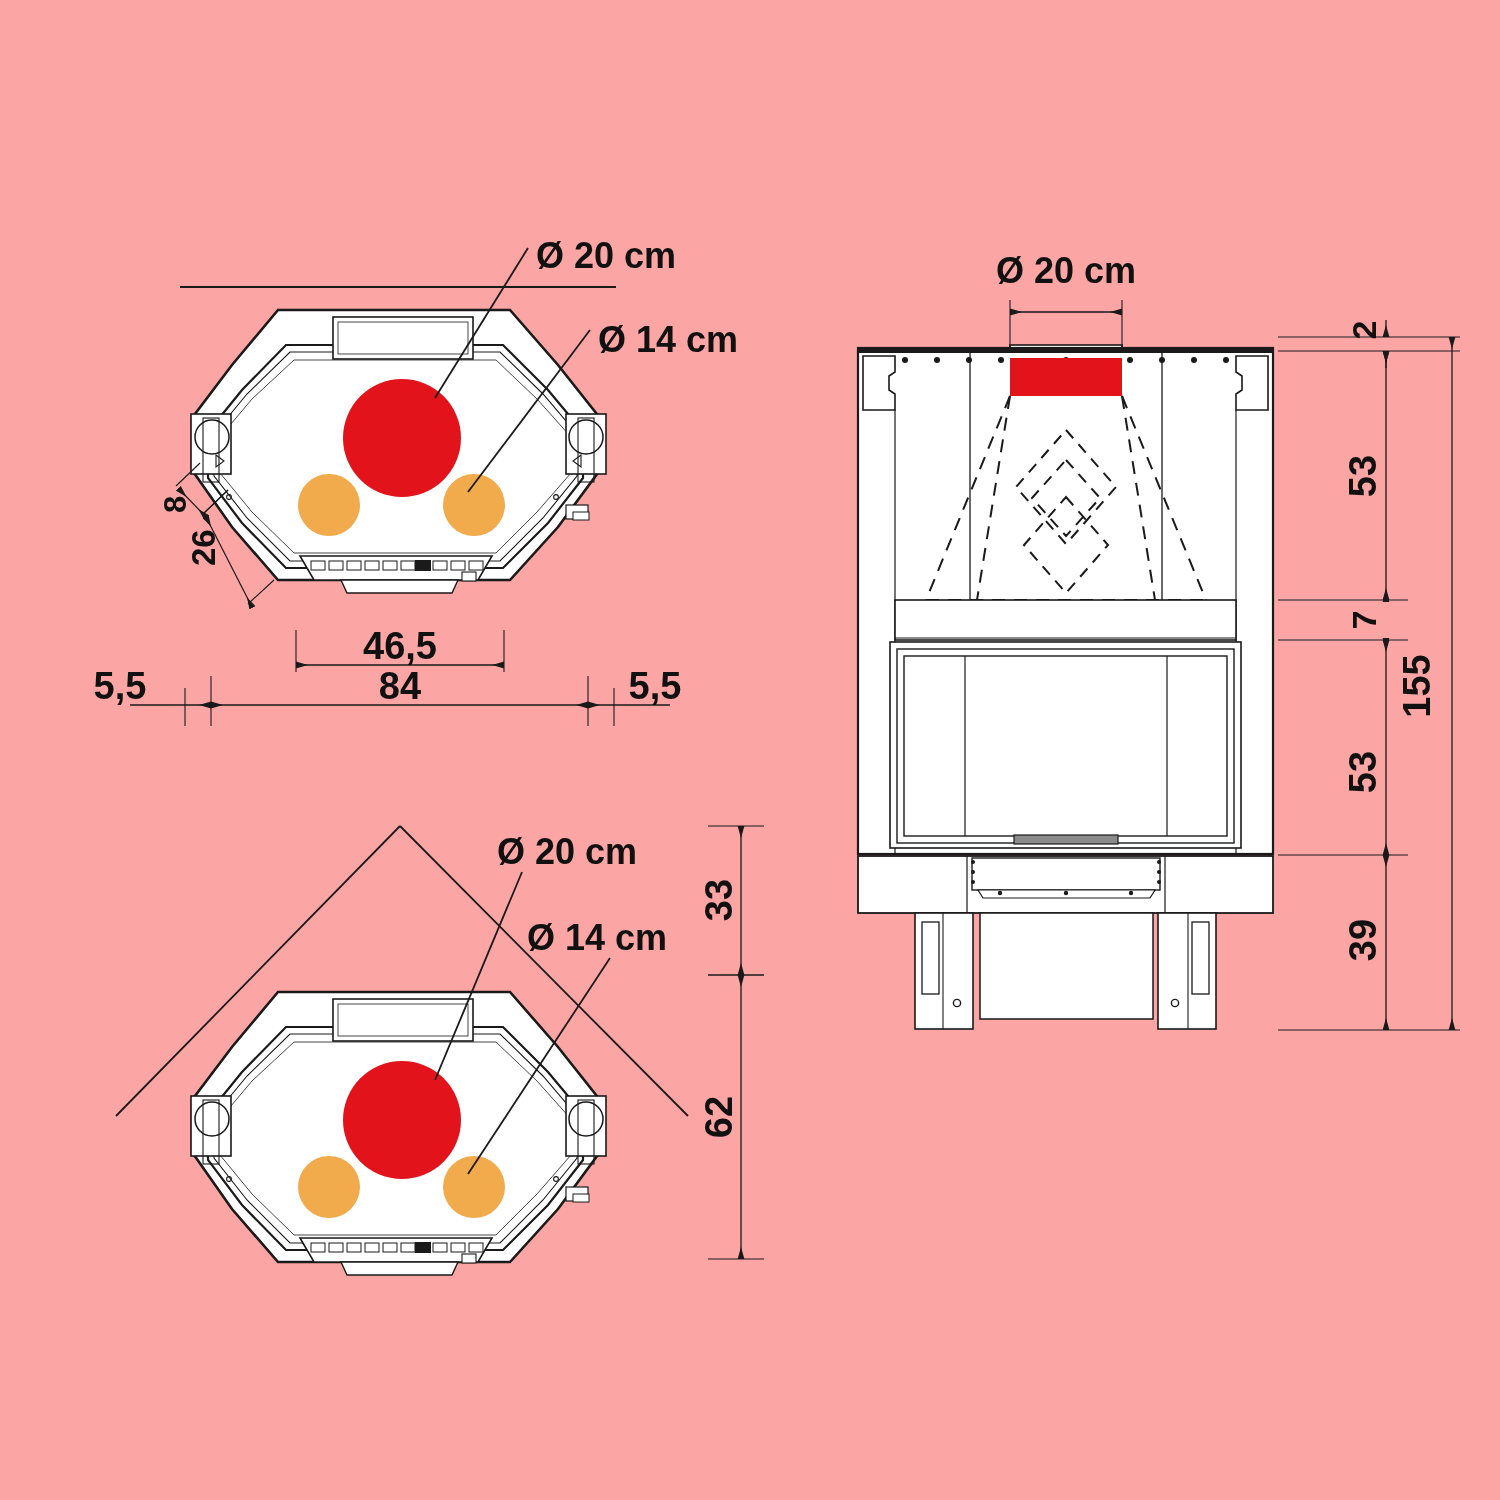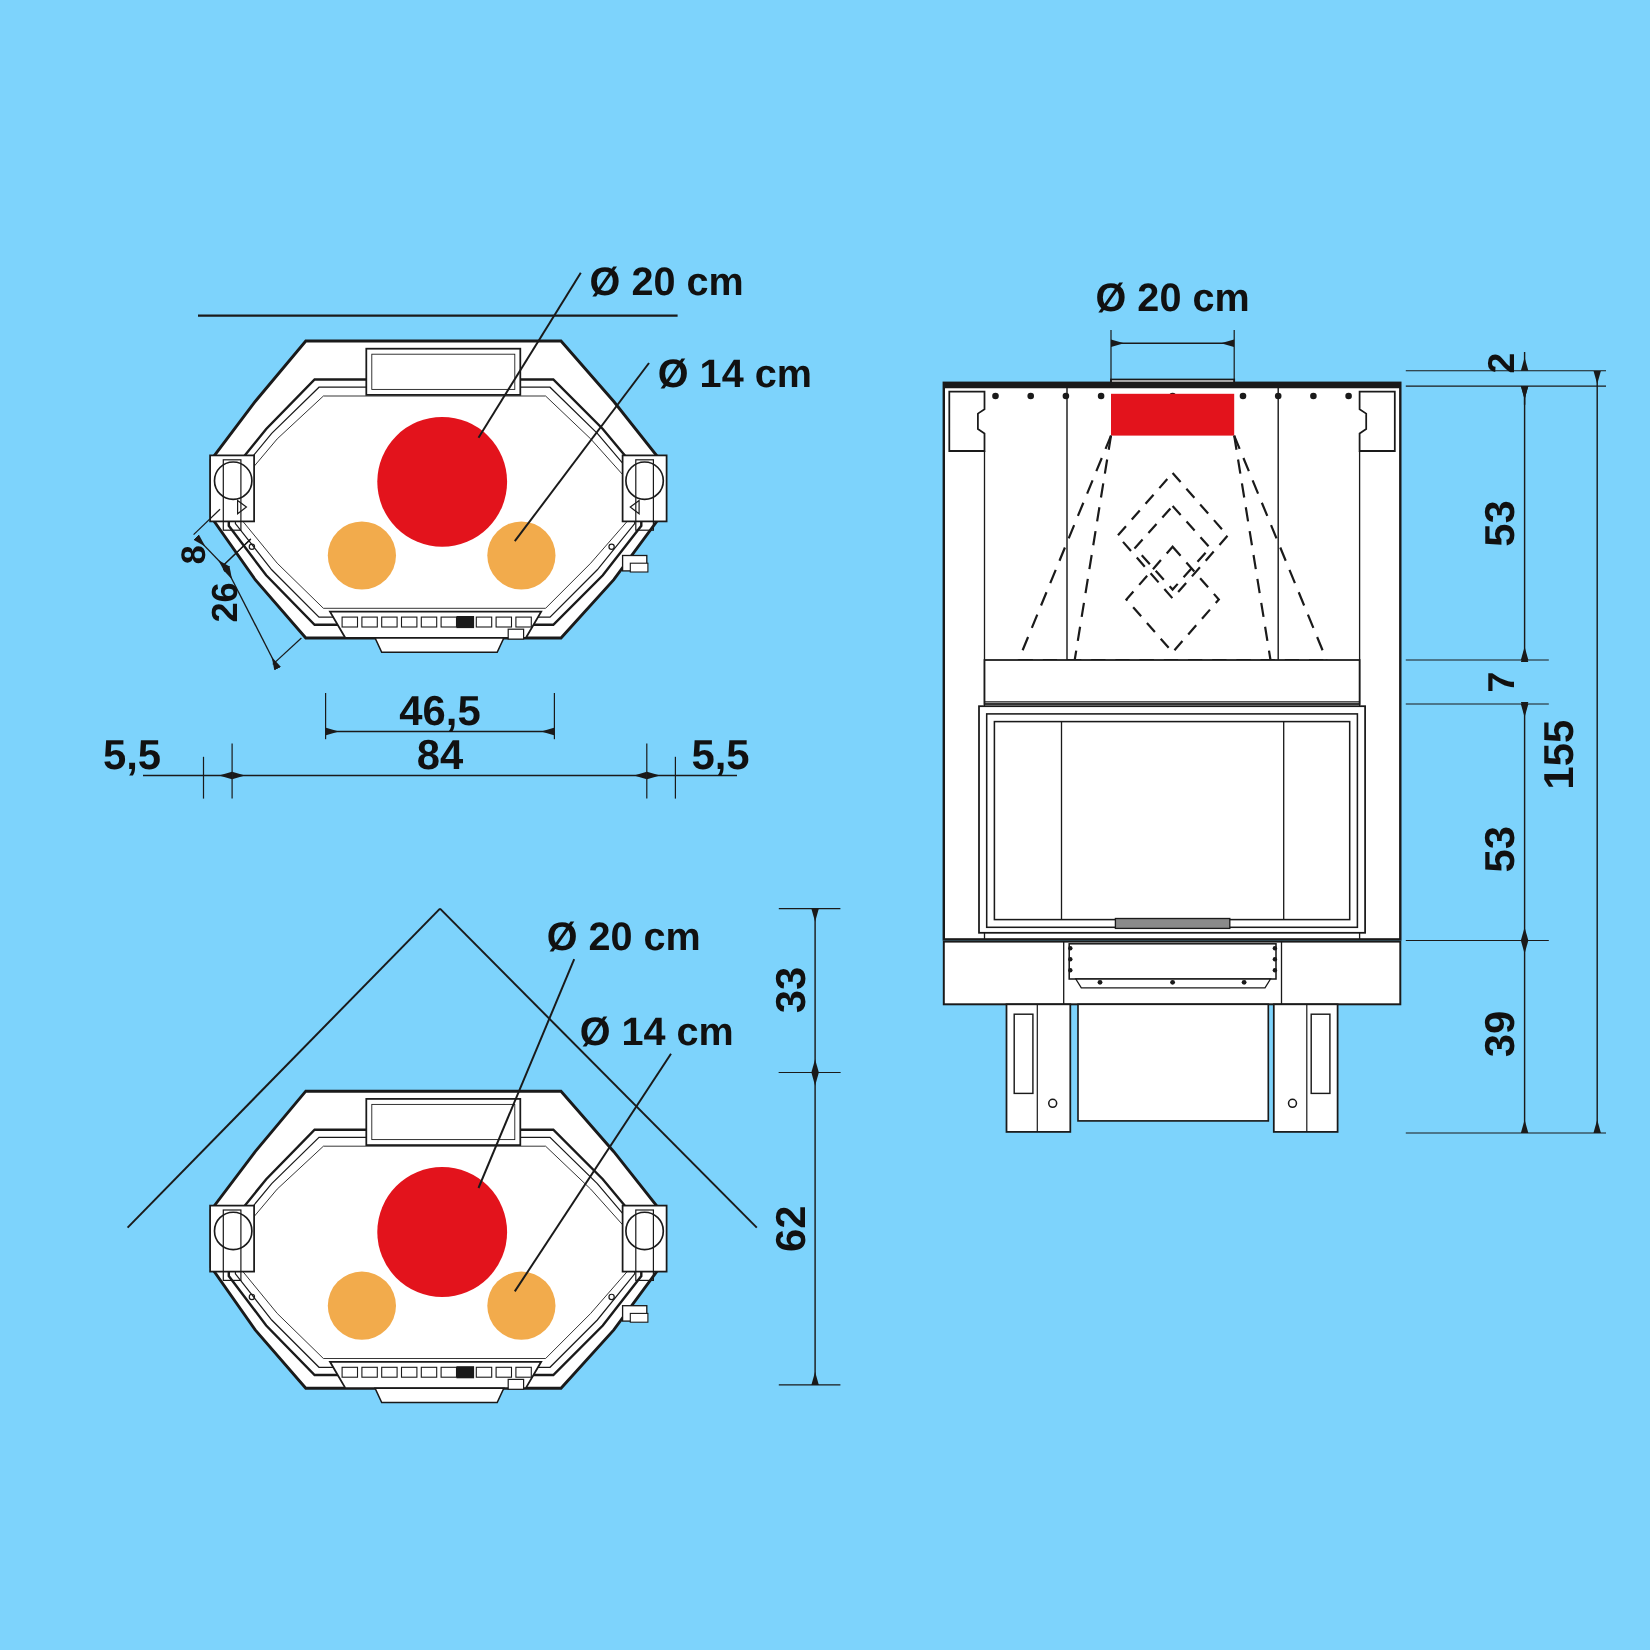--- a/index.html
+++ b/index.html
@@ -1,17 +1,17 @@
 <!DOCTYPE html>
 <html><head>
 <meta charset="utf-8">
 <style>
   html,body{margin:0;padding:0;background:#ffffff;}
   body{width:1500px;height:1500px;font-family:"Liberation Sans",sans-serif;overflow:hidden;}
-  #sheet{position:relative;width:1500px;height:1500px;background:#7dd3fc;}
+  #sheet{position:relative;width:1500px;height:1500px;background:#fca5a5;}
   svg{display:block;}
   .dimtxt{font-family:"Liberation Sans",sans-serif;font-weight:bold;fill:#111;}
 </style>
 </head>
 <body>
 
 <div id="sheet">
 <svg width="1500" height="1500" viewBox="0 0 1500 1500">
 
   <defs>

